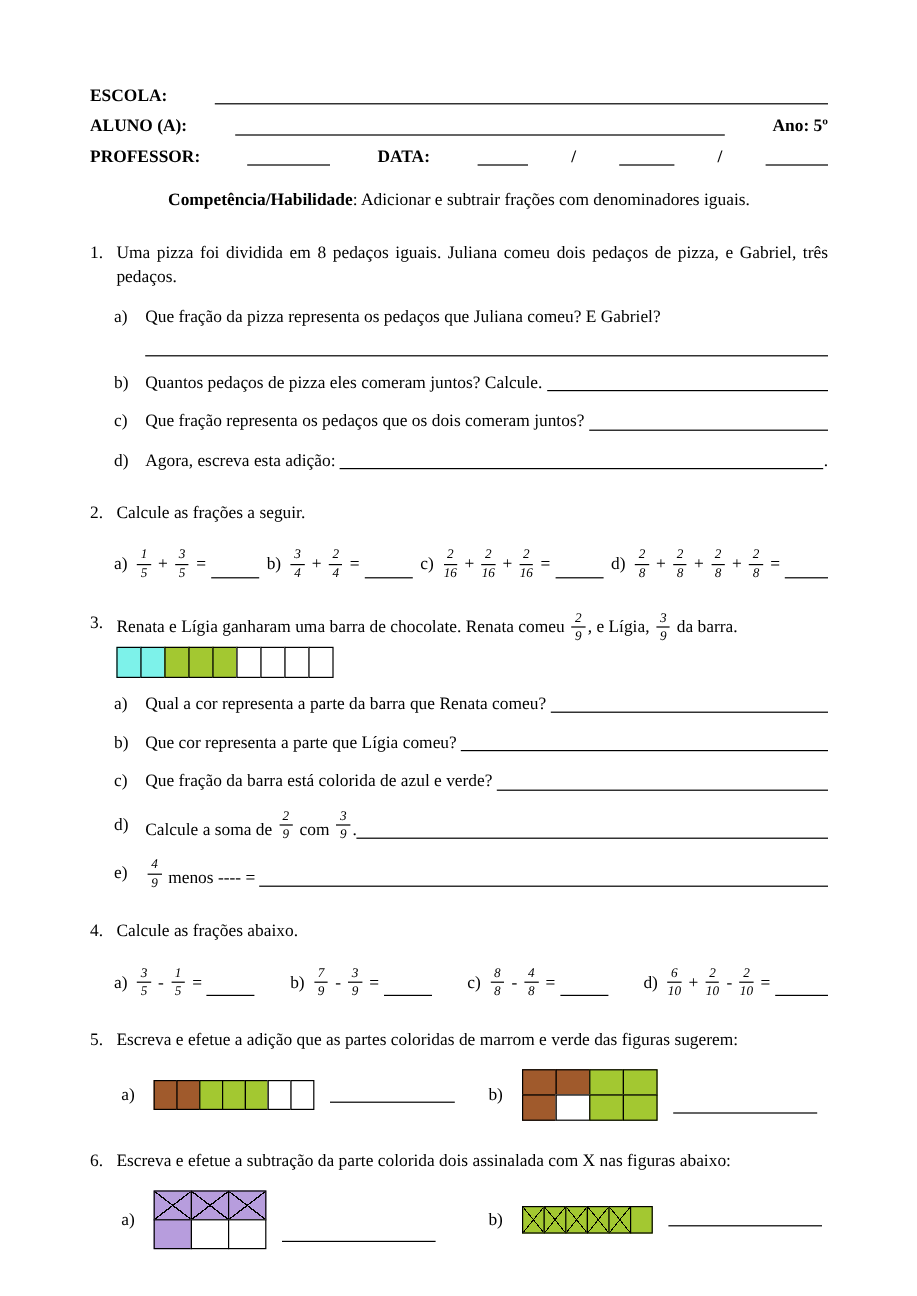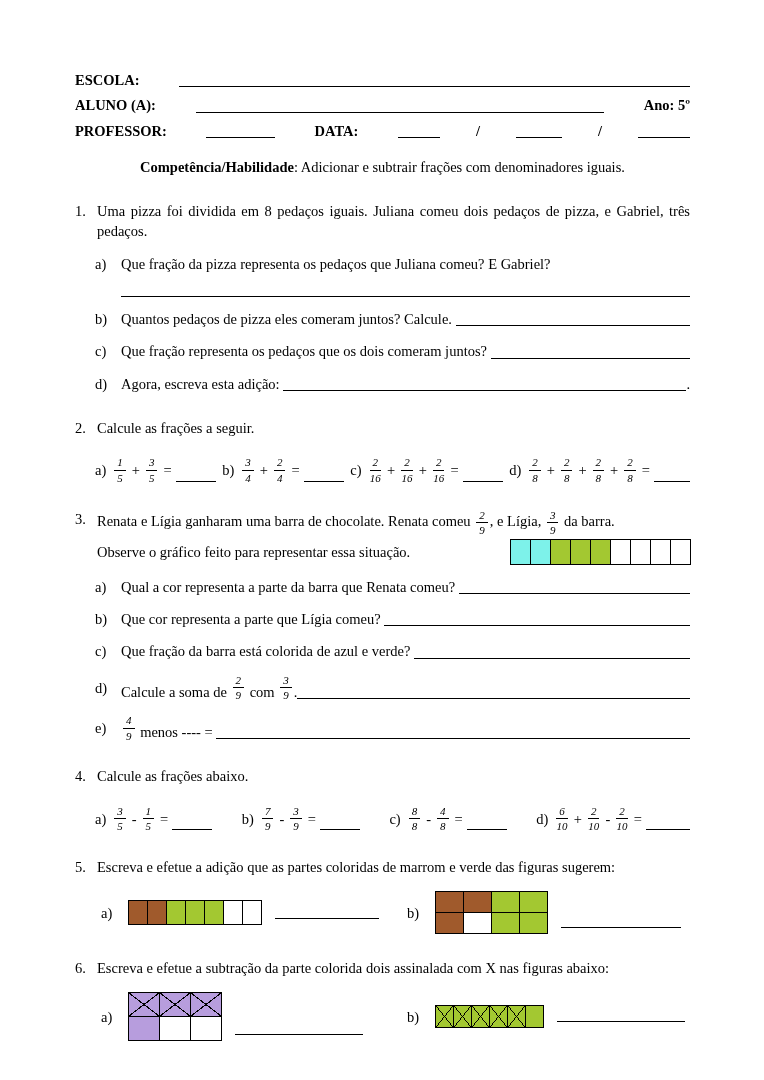--- a/index.html
+++ b/index.html
@@ -216,21 +216,20 @@
       <span class="qnum">3.</span>
       <div class="tokpara"><span class="txt">Renata e Lígia ganharam uma barra de chocolate. Renata comeu&nbsp;</span><span class="frac">
             <span class="num">2</span>
             <span class="den">9</span>
           </span><span class="txt">, e Lígia,&nbsp;</span><span class="frac">
             <span class="num">3</span>
             <span class="den">9</span>
           </span><span class="txt">&nbsp;da barra.</span></div>
     </div>
     <div class="observe-row">
-      <span>Observe o gráfico feito para representar essa situação.</span>
       <div class="barfig bar-q3">
           <div class="bar-row">
             <div class="cell" style="background-color: rgb(125, 242, 234);"></div>
             <div class="cell" style="background-color: rgb(125, 242, 234);"></div>
             <div class="cell" style="background-color: rgb(163, 200, 49);"></div>
             <div class="cell" style="background-color: rgb(163, 200, 49);"></div>
             <div class="cell" style="background-color: rgb(163, 200, 49);"></div>
             <div class="cell" style="background-color: rgb(255, 255, 255);"></div>
             <div class="cell" style="background-color: rgb(255, 255, 255);"></div>
             <div class="cell" style="background-color: rgb(255, 255, 255);"></div>

